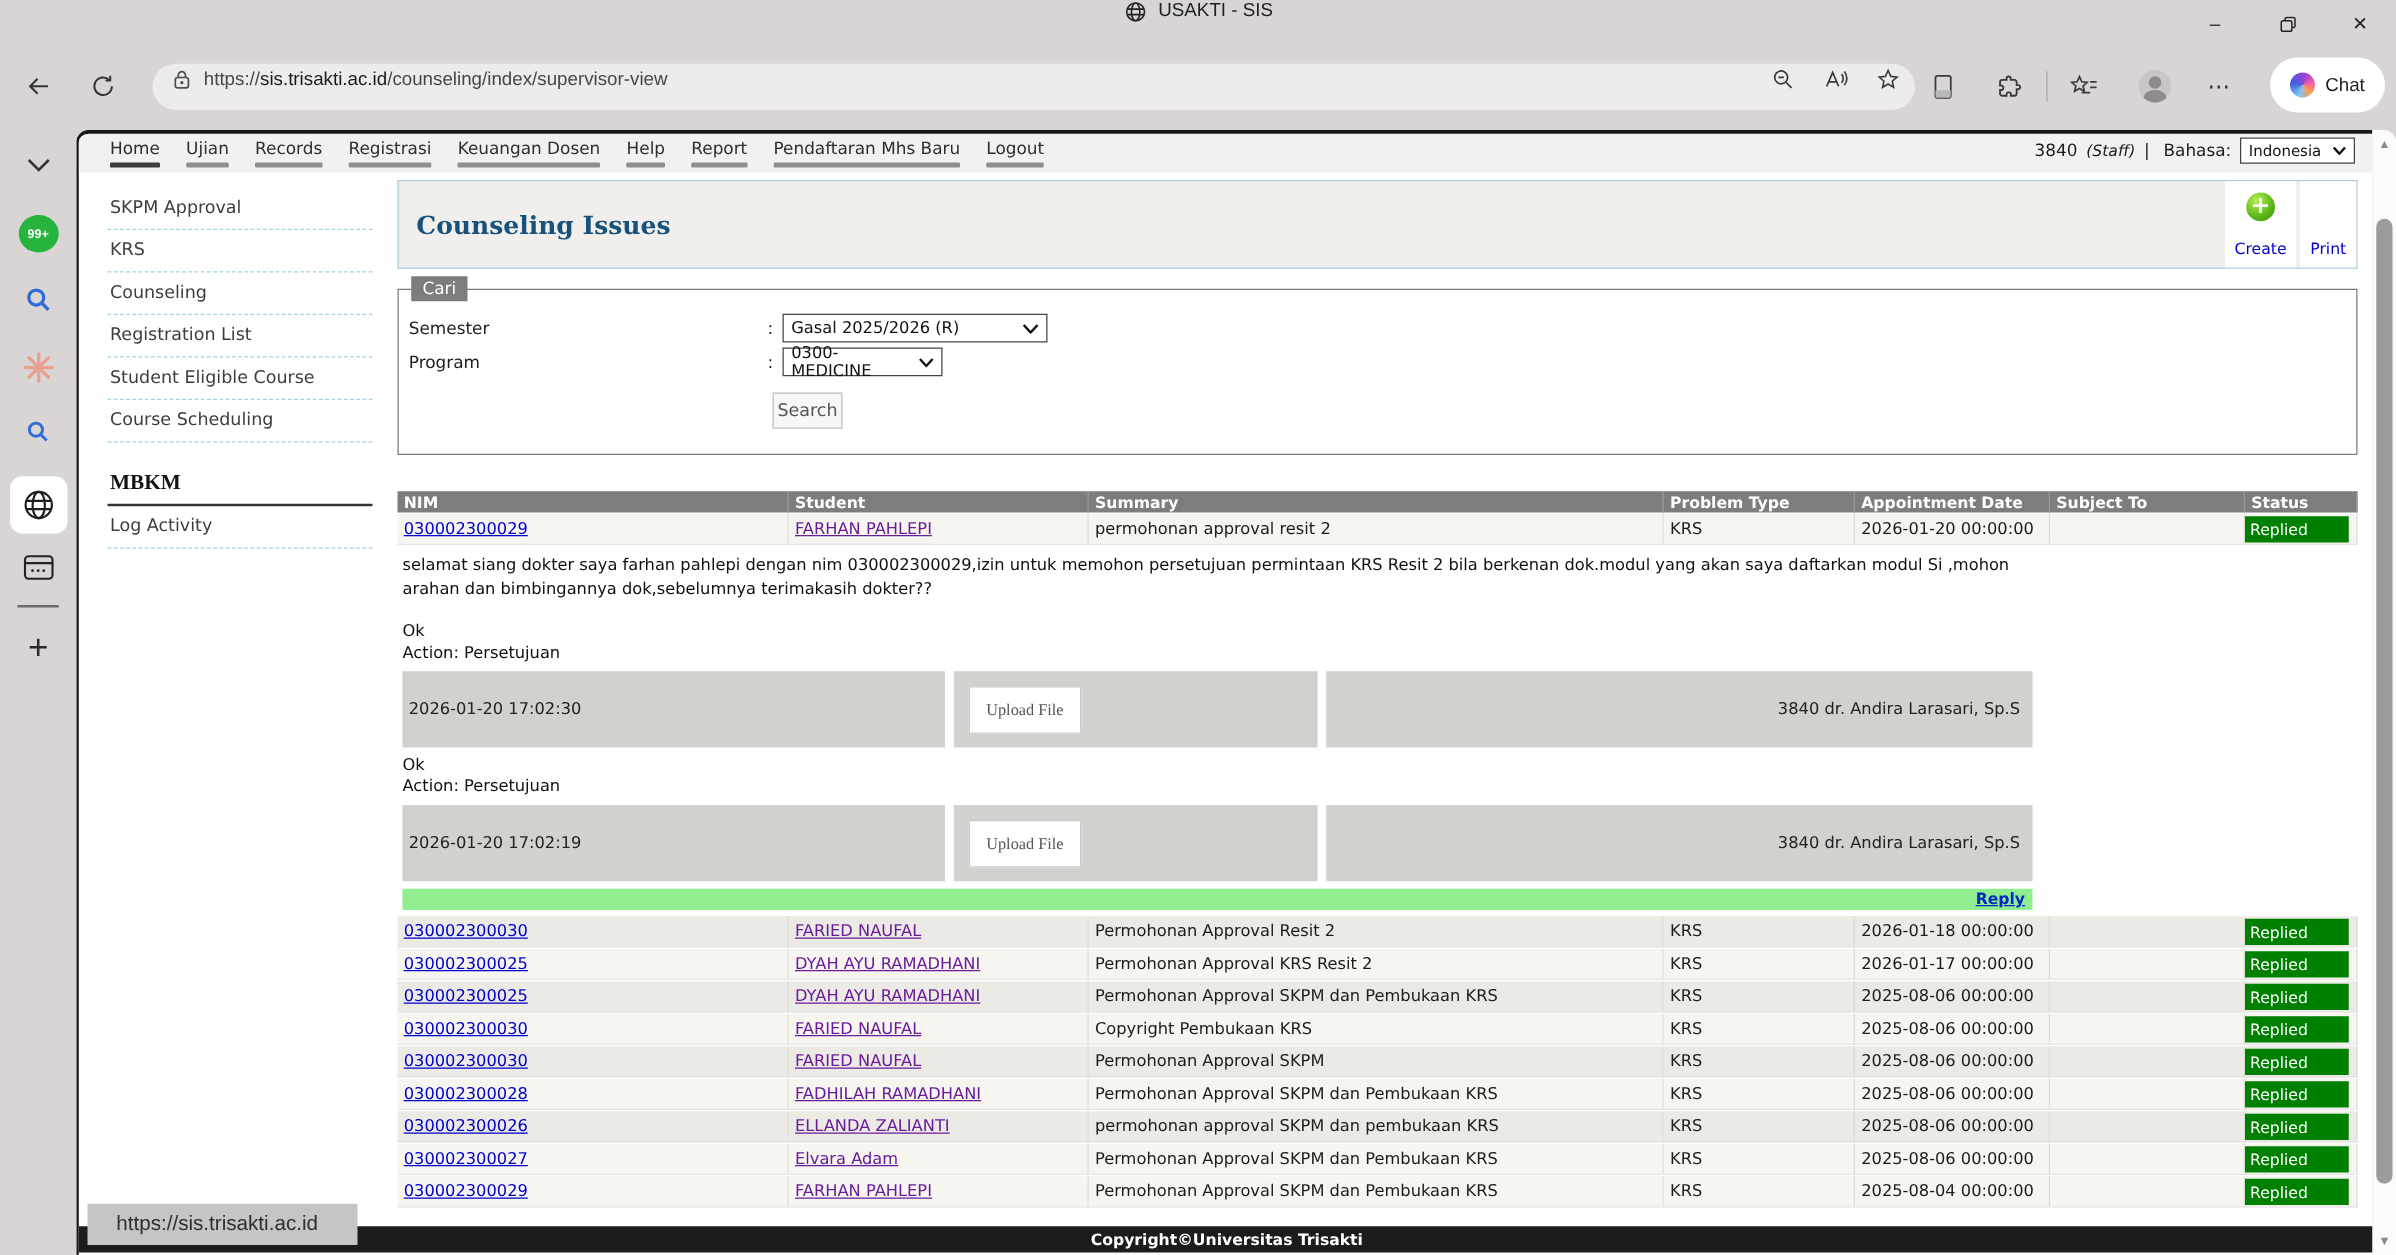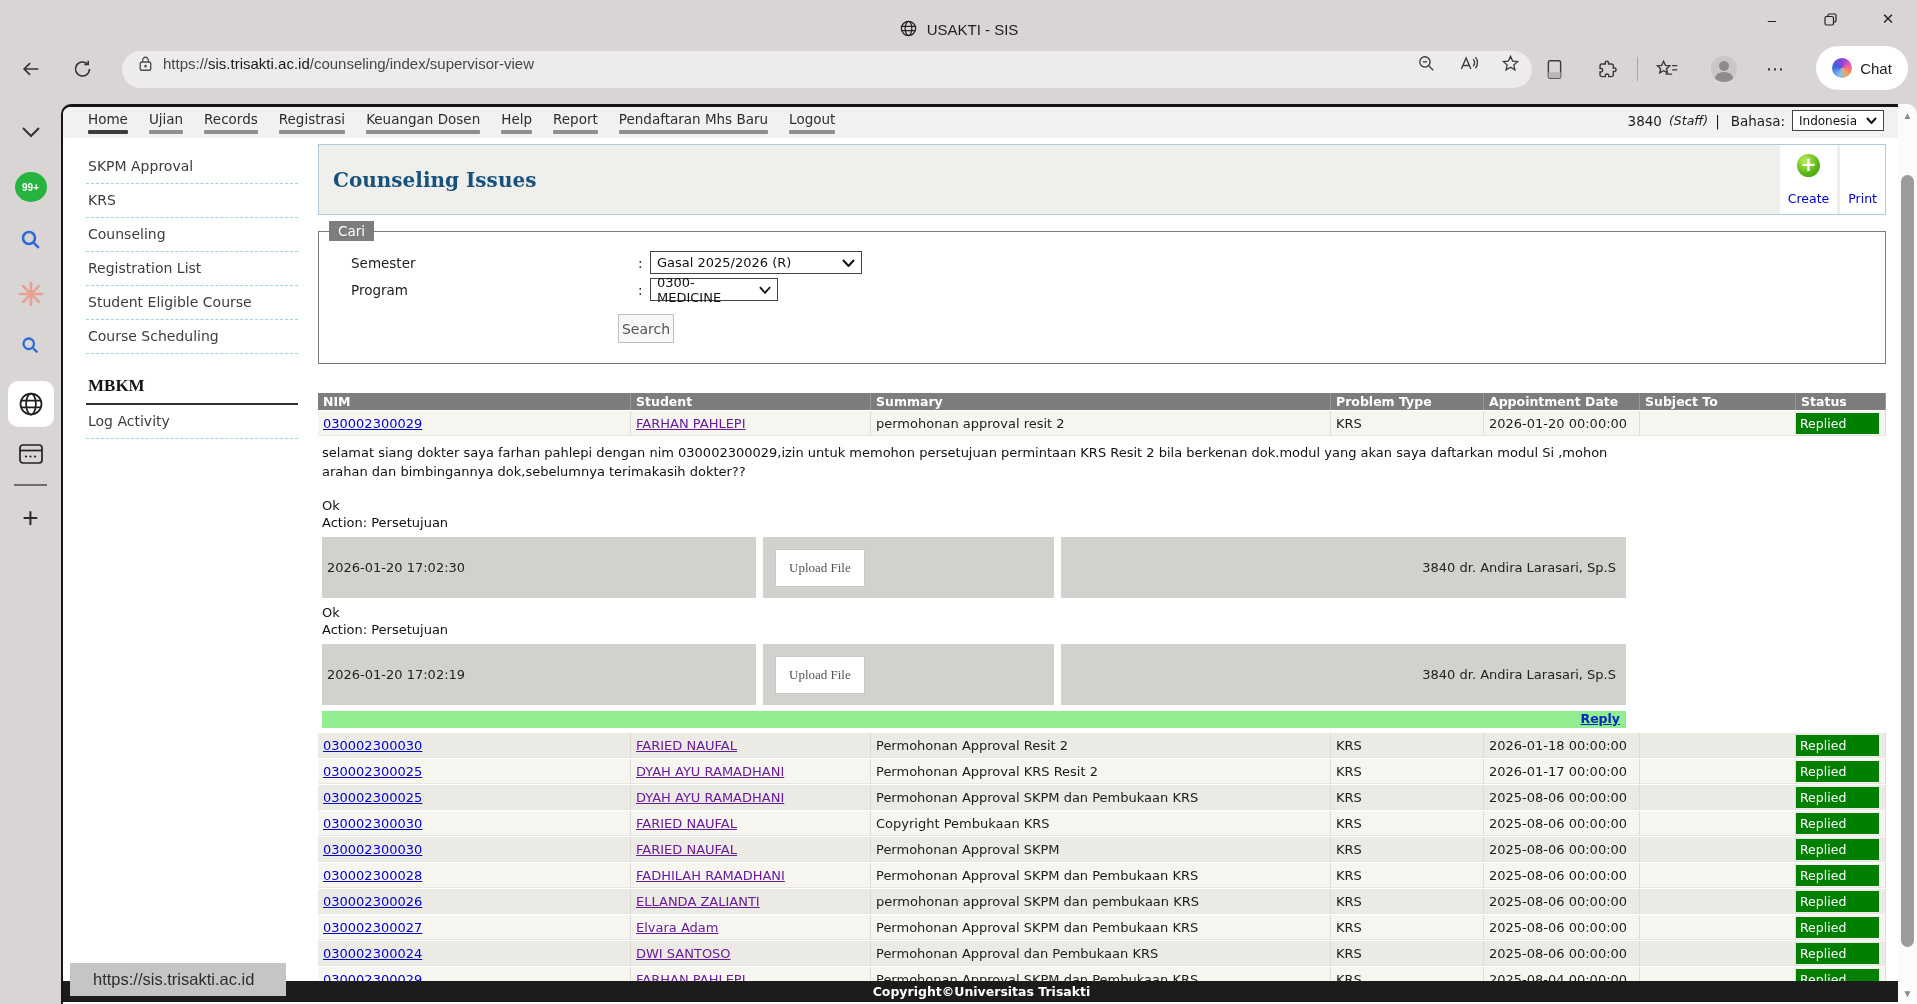--- a/index.html
+++ b/index.html
@@ -4,21 +4,21 @@
 <style>
   * { margin:0; padding:0; box-sizing:border-box; }
   html,body { width:1917px; height:1004px; overflow:hidden; }
   body { font-family:"Liberation Sans", sans-serif; background:#d8d5d4; position:relative; }
   svg { display:block; }
 
   
   #titlebar { position:absolute; left:0; top:0; width:1917px; height:38px; background:#d8d5d4;
               display:flex; align-items:center; }
   .tab-title { position:absolute; left:0; right:0; top:0; height:38px; display:flex; gap:9px;
-               align-items:flex-end; justify-content:center; font-size:15px; color:#1f1f1f; }
+               align-items:flex-start; justify-content:center; font-size:15px; color:#1f1f1f; }
   .win-controls { position:absolute; right:0; top:0; height:38px; display:flex; }
   .win-btn { width:58px; height:38px; display:flex; align-items:center; justify-content:center;
              font-size:15px; color:#222; }
 
   #toolbar { position:absolute; left:0; top:38px; width:1917px; height:62px; background:#d8d5d4; }
   .tb-icon { position:absolute; top:50%; transform:translateY(-50%); color:#333; }
   #url-pill { position:absolute; left:122px; top:13px; width:1410px; height:37px; background:#edebeb;
               border-radius:19px; display:flex; align-items:center; padding:0 12px 13px 16px; }
   #url-text { font-size:15px; color:#474747; margin-left:10px; white-space:nowrap; overflow:hidden; flex:1; }
   #url-text .dom { color:#1b1b1b; }
@@ -80,21 +80,21 @@
   .action-label { font-size:12.5px; color:#0000d0; }
   #create-icon { width:23px; height:23px; border-radius:50%; margin-bottom:14px;
                  background:radial-gradient(circle at 35% 28%, #b8ef52, #59b517 60%, #3d9708);
                  color:#fff; font-size:19px; font-weight:bold; line-height:21px; text-align:center; }
   #print-box { justify-content:flex-end; }
 
   
   #search-box { position:absolute; left:255px; top:124px; width:1568px; height:133px; border:1px solid #7a7a7a; }
   #search-legend { position:absolute; left:10px; top:-11px; background:#7d7d7d; color:#fff; font-size:13.5px; padding:2px 9px; }
   .form-row { position:absolute; left:8px; display:flex; align-items:center; font-size:13.5px; color:#1d1d1d; }
-  .form-label { width:287px;margin-left:24px; }
+  .form-label { width:287px; }
   .colon { width:12px; }
   #semester-select { width:212px; height:23px; justify-content:space-between; border-width:1.5px; }
   #program-select { width:128px; height:23px; justify-content:space-between; border-width:1.5px; }
   #search-btn { position:absolute; left:299px; top:82px; width:56px; height:29px; background:#f7f7f7;
                 border:1px solid #c0c0c0; font-size:14px; color:#555; font-family:"DejaVu Sans", sans-serif; }
 
   
   #grid-wrap { position:absolute; left:255px; top:285px; width:1568px; }
   table { border-collapse:separate; border-spacing:0 1px; width:1568px; table-layout:fixed; font-size:13px; }
   th { background:#7d7d7d; color:#fff; font-weight:bold; font-size:12.5px; text-align:left; height:17px;
@@ -501,31 +501,20 @@
               <td><a class="nim">030002300027</a></td>
               <td><a class="stu">Elvara Adam</a></td>
               <td>Permohonan Approval SKPM dan Pembukaan KRS</td>
               <td>KRS</td>
               <td>2025-08-06 00:00:00</td>
               <td></td>
               <td class="st">
                 <span class="badge">Replied</span>
               </td>
             </tr>
-            <tr class="even">
-              <td><a class="nim">030002300024</a></td>
-              <td><a class="stu">DWI SANTOSO</a></td>
-              <td>Permohonan Approval dan Pembukaan KRS</td>
-              <td>KRS</td>
-              <td>2025-08-06 00:00:00</td>
-              <td></td>
-              <td class="st">
-                <span class="badge">Replied</span>
-              </td>
-            </tr>
             <tr class="odd">
               <td><a class="nim">030002300029</a></td>
               <td><a class="stu">FARHAN PAHLEPI</a></td>
               <td>Permohonan Approval SKPM dan Pembukaan KRS</td>
               <td>KRS</td>
               <td>2025-08-04 00:00:00</td>
               <td></td>
               <td class="st">
                 <span class="badge">Replied</span>
               </td>

